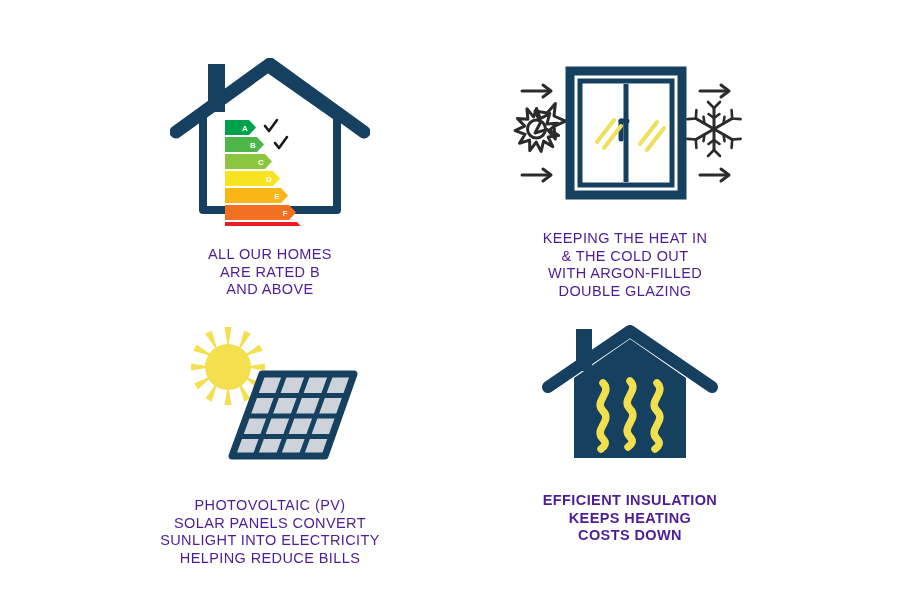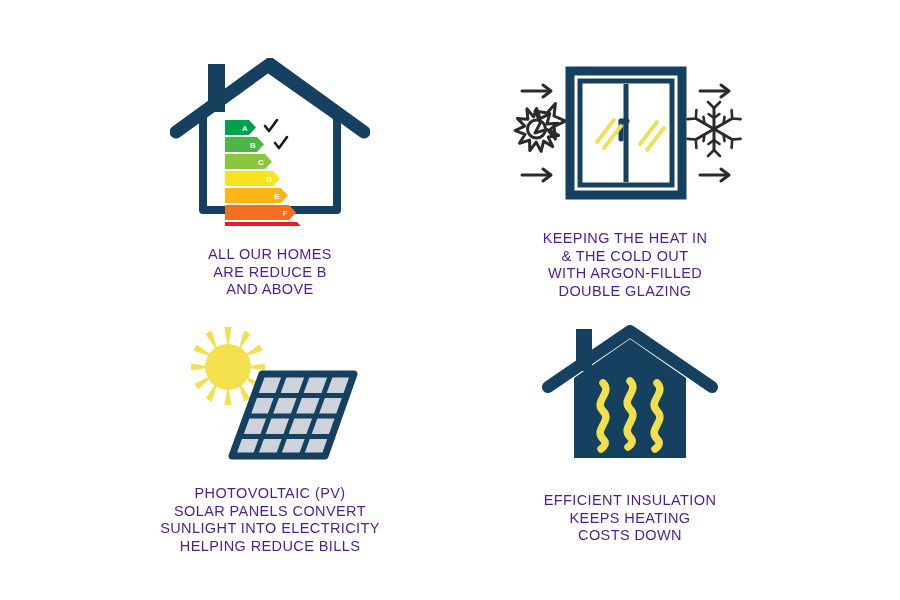--- a/index.html
+++ b/index.html
@@ -35,22 +35,22 @@
     font-weight:400;
   }
   
   #feature-epc      { left:155px;  top:58px;  width:230px; }
   #feature-glazing  { left:490px;  top:58px;  width:270px; }
   #feature-solar    { left:155px;  top:325px; width:230px; }
   #feature-insul    { left:505px;  top:325px; width:250px; }
 
   #feature-epc     .caption { margin-top:20px; }
   #feature-glazing .caption { margin-top:22px; }
-  #feature-solar   .caption { margin-top:20px; }
-  #feature-insul   .caption { margin-top:22px; }
+  #feature-solar   .caption { margin-top:32px; }
+  #feature-insul   .caption { margin-top:22px;font-weight:bold; }
 </style>
 </head>
 <body>
 
 <div id="infographic">
 
   <div class="feature" id="feature-epc">
     <div class="icon-wrap">
       <svg width="200" height="168" viewBox="0 0 200 168">
 
@@ -89,21 +89,21 @@
             <path d="M55 164 h72 l7 7.5 -7 7.5 h-72 z" fill="#ed1c24"></path>
             <text x="123" y="175.3" font-family="Liberation Sans, sans-serif" font-size="8" font-weight="bold" fill="#ffffff" text-anchor="middle">G</text>
           </g>
         </g>
 
         <path d="M95 68 l4 5 8 -11" fill="none" stroke="#1a1a1a" stroke-width="2.6" stroke-linecap="round" stroke-linejoin="round"></path>
         <path d="M105 85 l4 5 8 -11" fill="none" stroke="#1a1a1a" stroke-width="2.6" stroke-linecap="round" stroke-linejoin="round"></path>
       </svg>
     </div>
     <div class="caption">ALL OUR HOMES
-ARE REDUCE B
+ARE RATED B
 AND ABOVE</div>
   </div>
 
   <div class="feature" id="feature-glazing">
     <div class="icon-wrap">
       <svg width="250" height="150" viewBox="0 0 250 150">
 
         <g stroke="#2b2b2b" stroke-width="3" fill="none" stroke-linecap="round" stroke-linejoin="round">
           <path d="M22 33 h28"></path>
           <path d="M43 27 l8 6 -8 6"></path>

